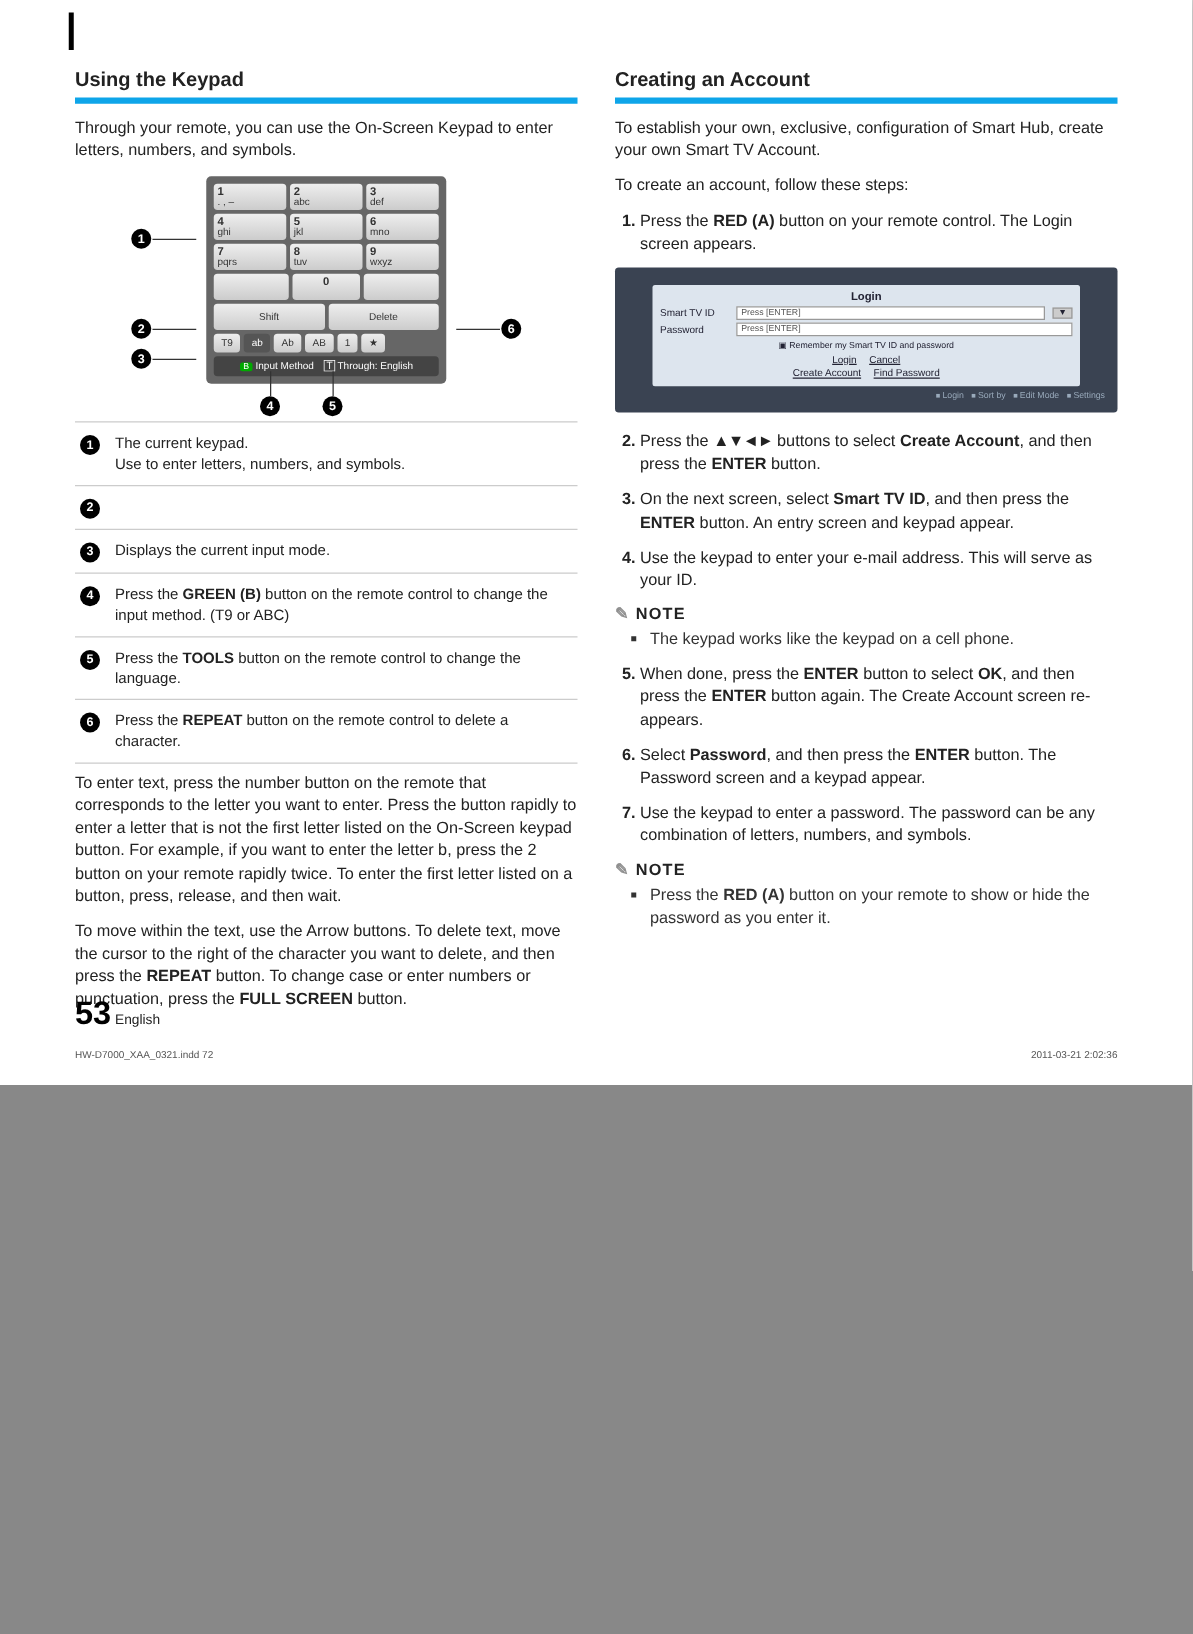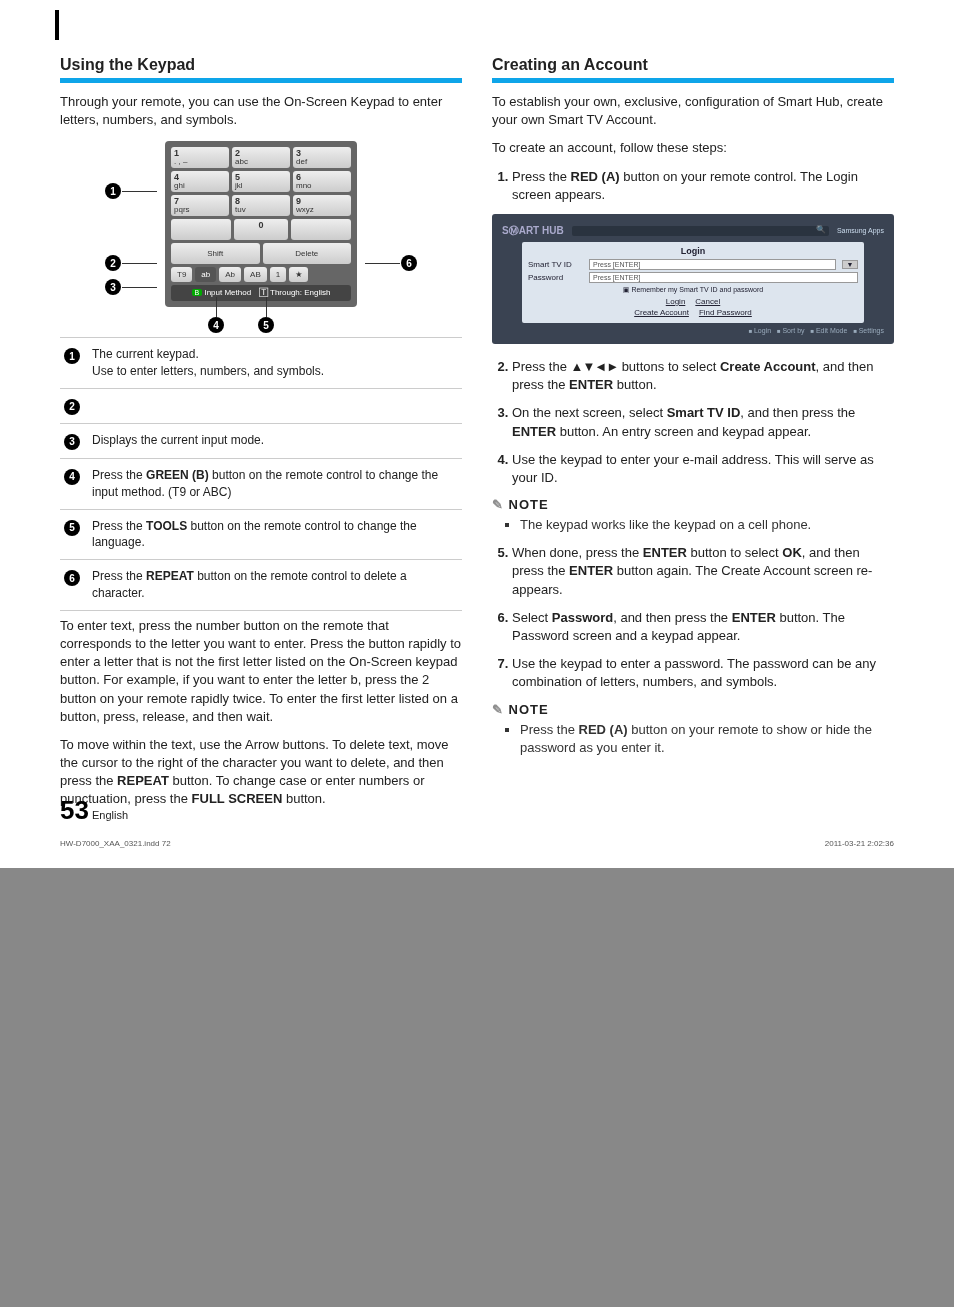--- a/index.html
+++ b/index.html
@@ -180,25 +180,20 @@
 
 <div class="col">
 <h2>Creating an Account</h2>
 <p>To establish your own, exclusive, configuration of Smart Hub, create your own Smart TV Account.</p>
 <p>To create an account, follow these steps:</p>
 <ol class="steps">
 <li><span>Press the</span> <b>RED (A)</b> <span>button on your remote control. The Login screen appears.</span></li>
 </ol>
 
 <div class="login-shot">
-<div class="ls-top">
-              <span class="ls-logo">SⓂART HUB</span>
-              <div class="ls-search"></div>
-              <span style="font-size:7px">Samsung Apps</span>
-            </div>
 <div class="ls-panel">
 <div class="ls-title">Login</div>
 <div class="ls-field">
                 <span class="lbl">Smart TV ID</span>
                 <span class="inp">Press [ENTER]</span>
                 <span class="dd">▼</span>
               </div>
 <div class="ls-field">
                 <span class="lbl">Password</span>
                 <span class="inp">Press [ENTER]</span>

